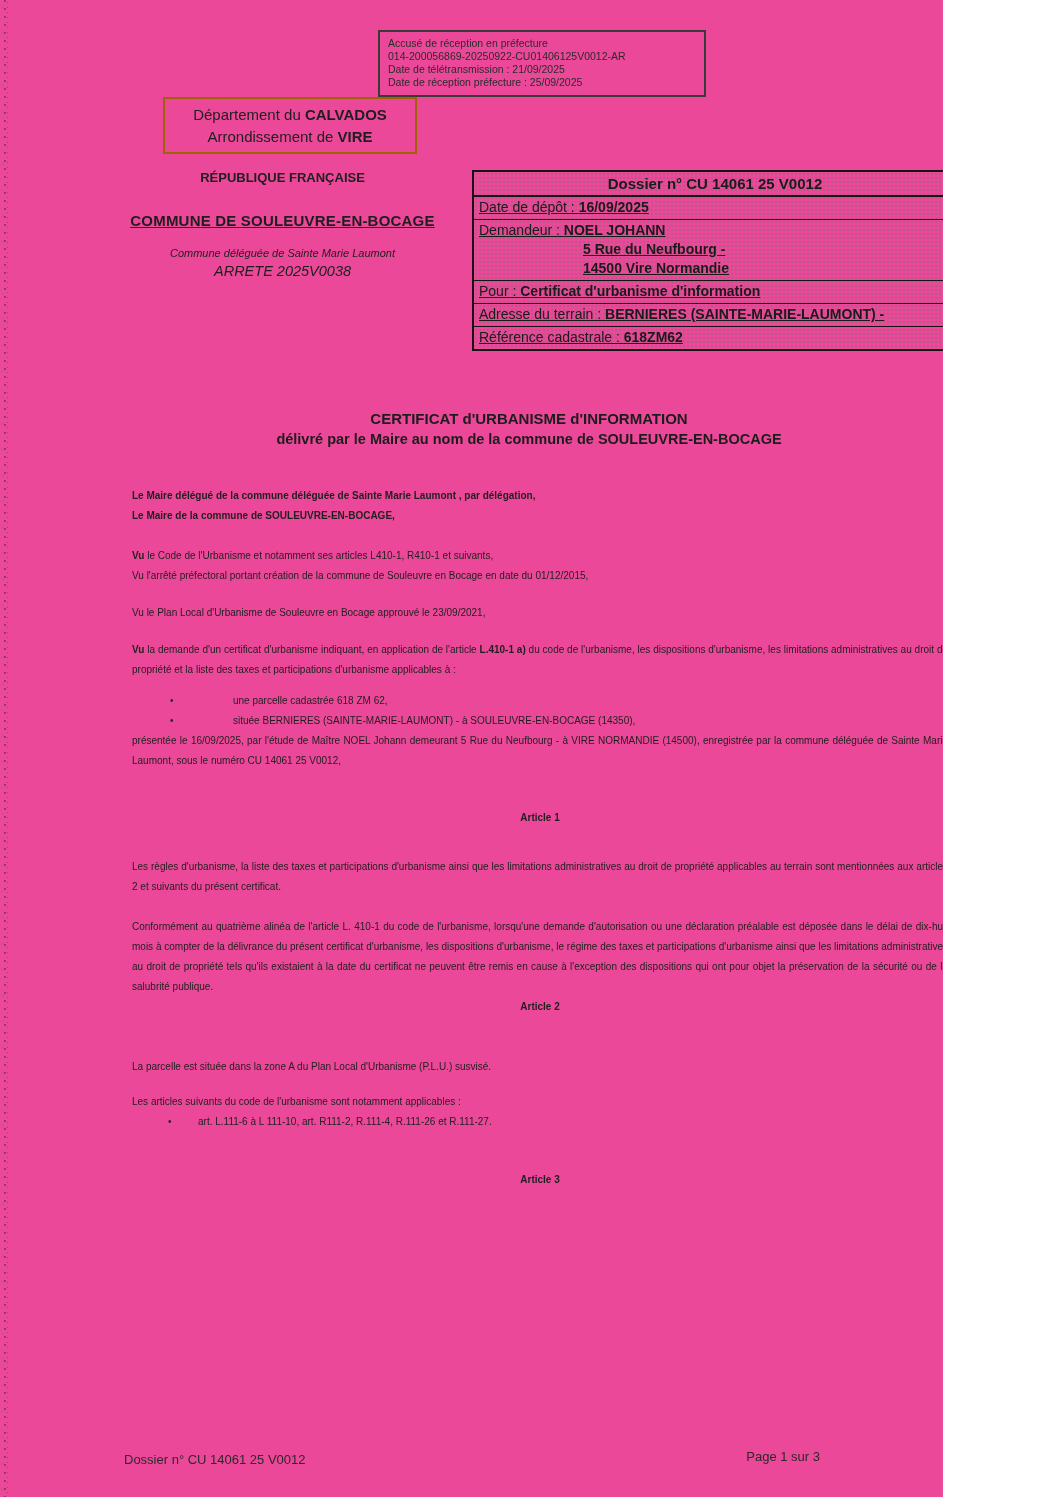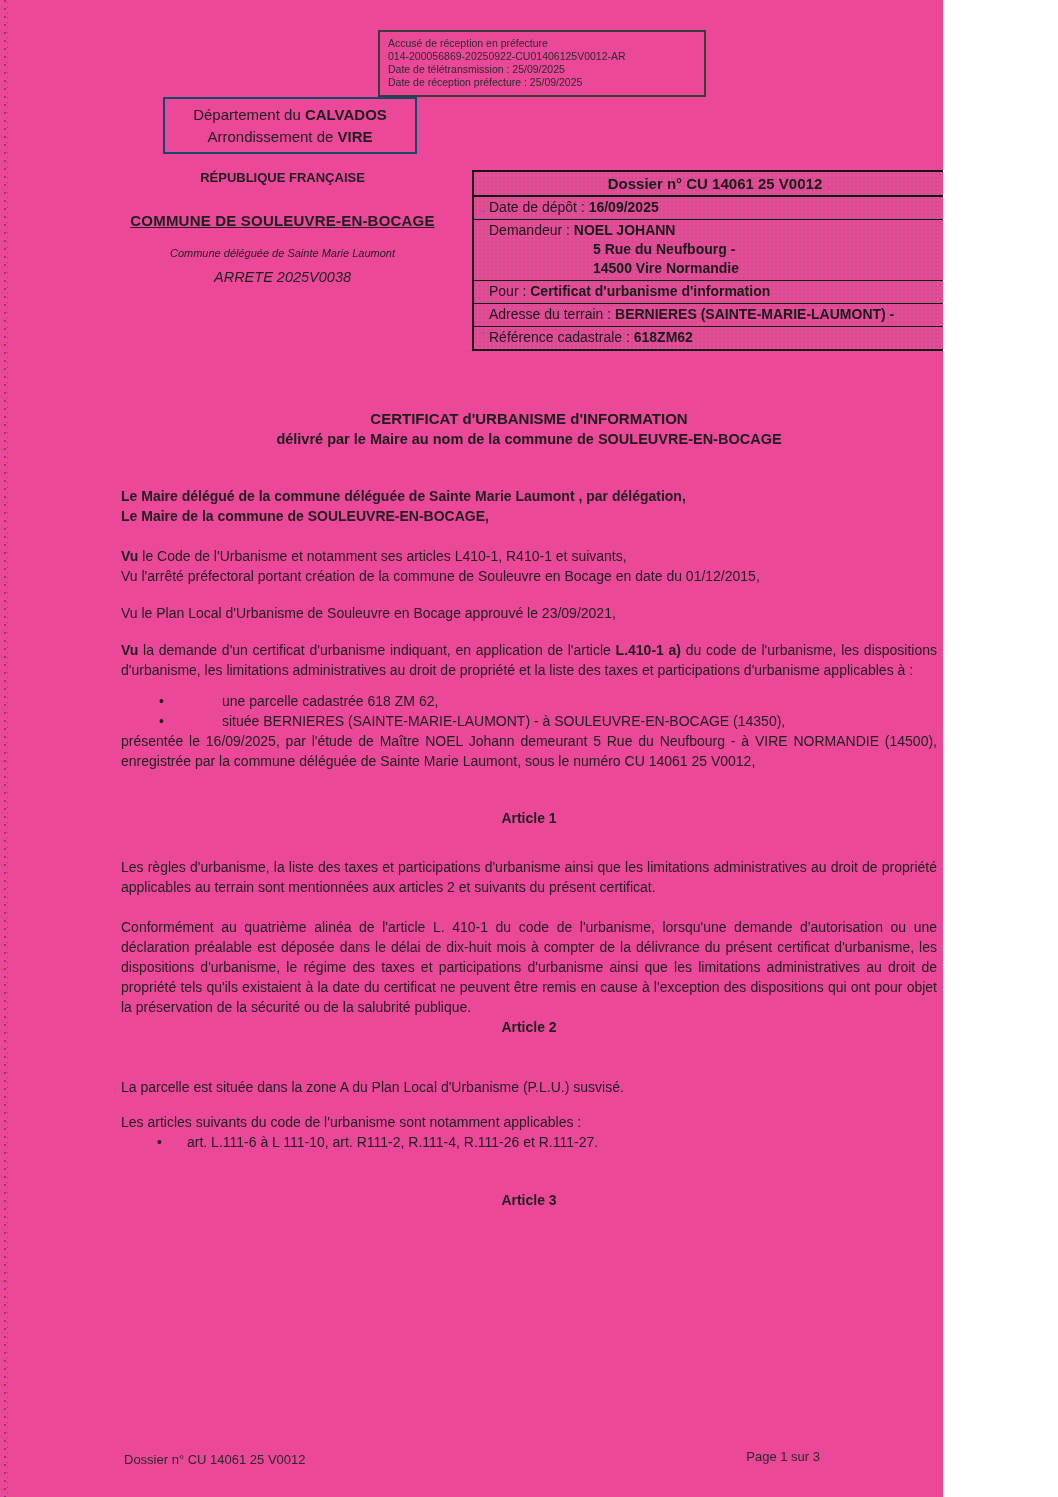--- a/index.html
+++ b/index.html
@@ -26,59 +26,59 @@
   .b{font-weight:bold;}
 
   .reception-box{
     position:absolute;left:378px;top:30px;width:308px;
     border:2px solid #3a3a3a;
     padding:5px 8px 6px 8px;
     font-size:10.5px;line-height:13px;color:#2b2b2b;
   }
   .dept-box{
     position:absolute;left:163px;top:97px;width:250px;height:48px;
-    border:2px solid #0c4a6e;
+    border:2px solid #a16207;
     text-align:center;font-size:15px;line-height:22px;padding-top:5px;
     color:#1e1e1e;
   }
   .left-col{
     position:absolute;left:95px;top:170px;width:375px;text-align:center;color:#1e1e1e;
   }
   .left-col .republique{font-weight:bold;font-size:13px;}
   .left-col .commune{font-weight:bold;font-size:15px;text-decoration:underline;margin-top:27px;letter-spacing:.2px;}
   .left-col .deleguee{font-style:italic;font-size:11px;margin-top:18px;}
-  .left-col .arrete{font-style:italic;font-size:14.5px;margin-top:10px;}
+  .left-col .arrete{font-style:italic;font-size:14.5px;margin-top:4px;}
 
   .dossier{
     position:absolute;left:472px;top:170px;width:486px;
     border:2px solid #141414;
     background-image:radial-gradient(rgba(110,110,110,.42) 0.8px, transparent 1.1px);
     background-size:4px 4px;
     font-size:14px;color:#1a1a1a;
     box-sizing:border-box;
   }
   .t-head{
     text-align:center;font-weight:bold;font-size:15px;
     padding:3px 4px;border-bottom:2px solid #141414;
   }
-  .t-row{padding:1px 5px 2px 15px;border-bottom:1.5px solid #141414;line-height:19px;}
+  .t-row{padding:1px 5px 2px 5px;border-bottom:1.5px solid #141414;line-height:19px;text-decoration:underline;}
   .t-row:last-child{border-bottom:none;}
   .ind1{padding-left:104px;}
   .ind2{padding-left:122px;}
 
   .doc-title{
     position:absolute;left:0;top:408px;width:1058px;text-align:center;
     font-weight:bold;color:#1c1c1c;line-height:21px;
   }
   .doc-title .t1{font-size:15px;}
   .doc-title .t2{font-size:14.5px;}
 
   .body-flow{
-    position:absolute;left:121px;top:486px;width:816px;
-    font-size:14px;line-height:20px;color:#1f1f1f;
+    position:absolute;left:132px;top:486px;width:816px;
+    font-size:10px;line-height:20px;color:#1f1f1f;
   }
   .body-flow p{margin:0;}
   .j{text-align:justify;}
   .c{text-align:center;}
   .bullet-row{position:relative;padding-left:101px;}
   .bullet-row .dot{position:absolute;left:38px;top:0;}
   .bullet-row2{position:relative;padding-left:66px;}
   .bullet-row2 .dot{position:absolute;left:36px;top:0;}
 
   .footer-left{position:absolute;left:124px;top:1452px;font-size:13px;color:#2a2a2a;}
@@ -87,21 +87,21 @@
 </head>
 <body>
 
 <div class="page">
 
   <div class="edge-noise"></div>
 
   <div class="reception-box">
     <div>Accusé de réception en préfecture</div>
     <div>014-200056869-20250922-CU01406125V0012-AR</div>
-    <div>Date de télétransmission : 25/09/2025</div>
+    <div>Date de télétransmission : 21/09/2025</div>
     <div>Date de réception préfecture : 25/09/2025</div>
   </div>
 
   <div class="dept-box">
     <div><span>Département du </span><span class="b">CALVADOS</span></div>
     <div><span>Arrondissement de </span><span class="b">VIRE</span></div>
   </div>
 
   <div class="left-col">
     <div class="republique">RÉPUBLIQUE FRANÇAISE</div>

